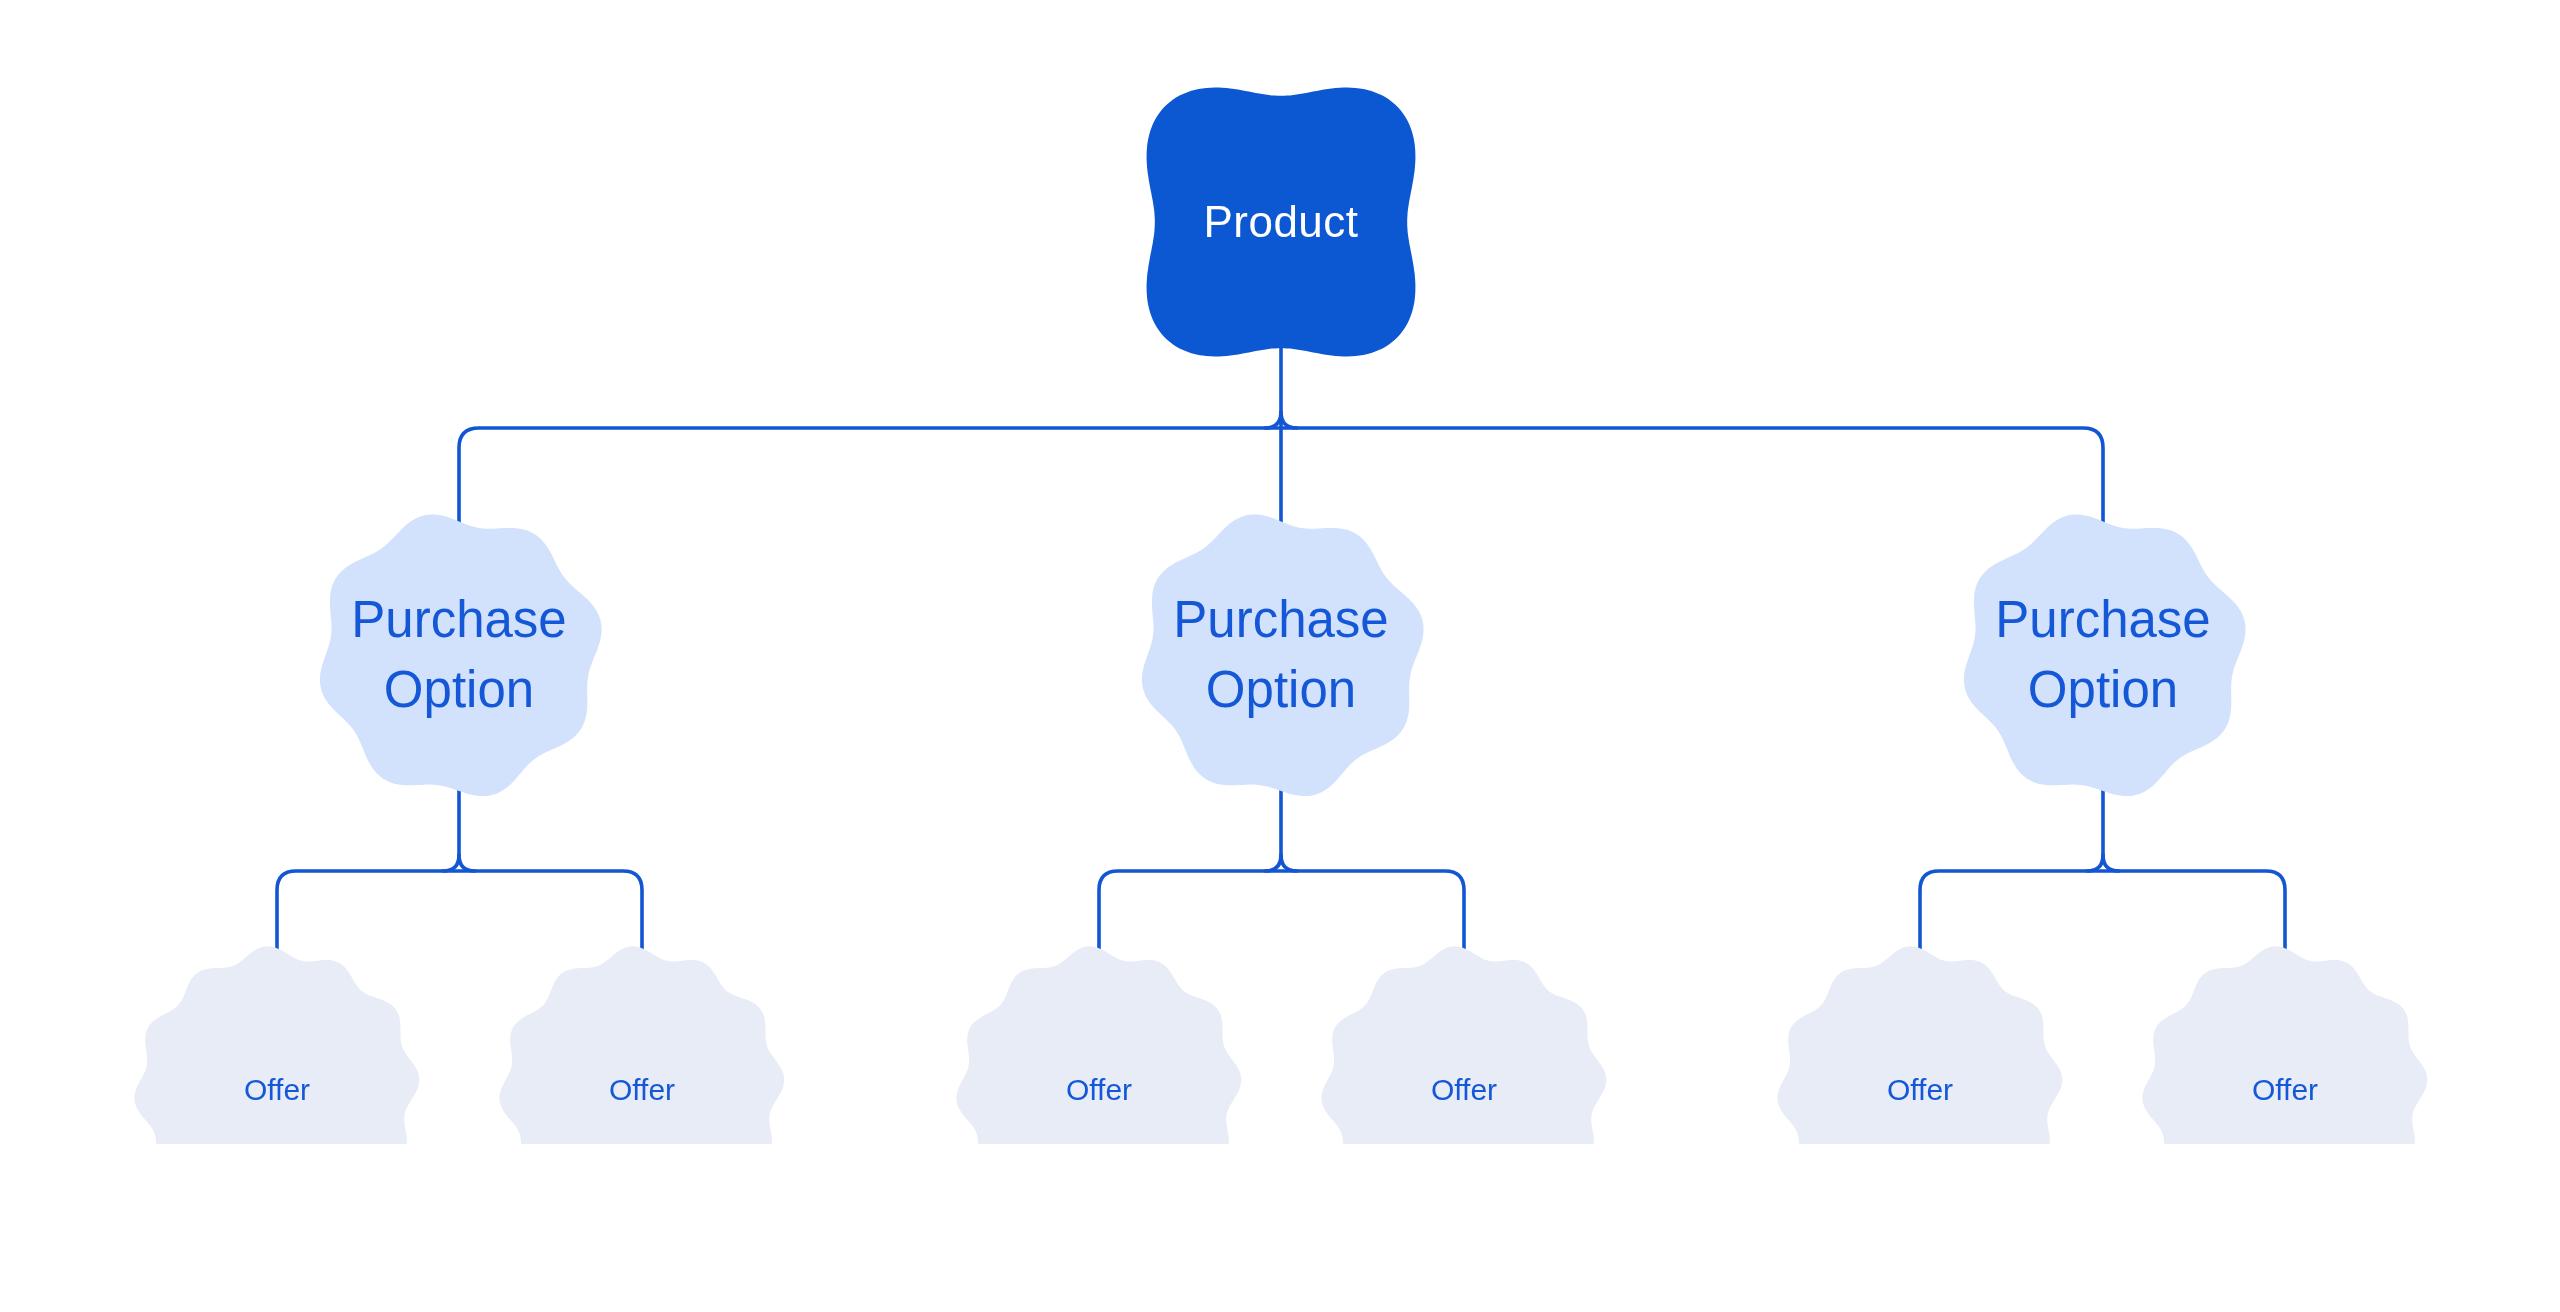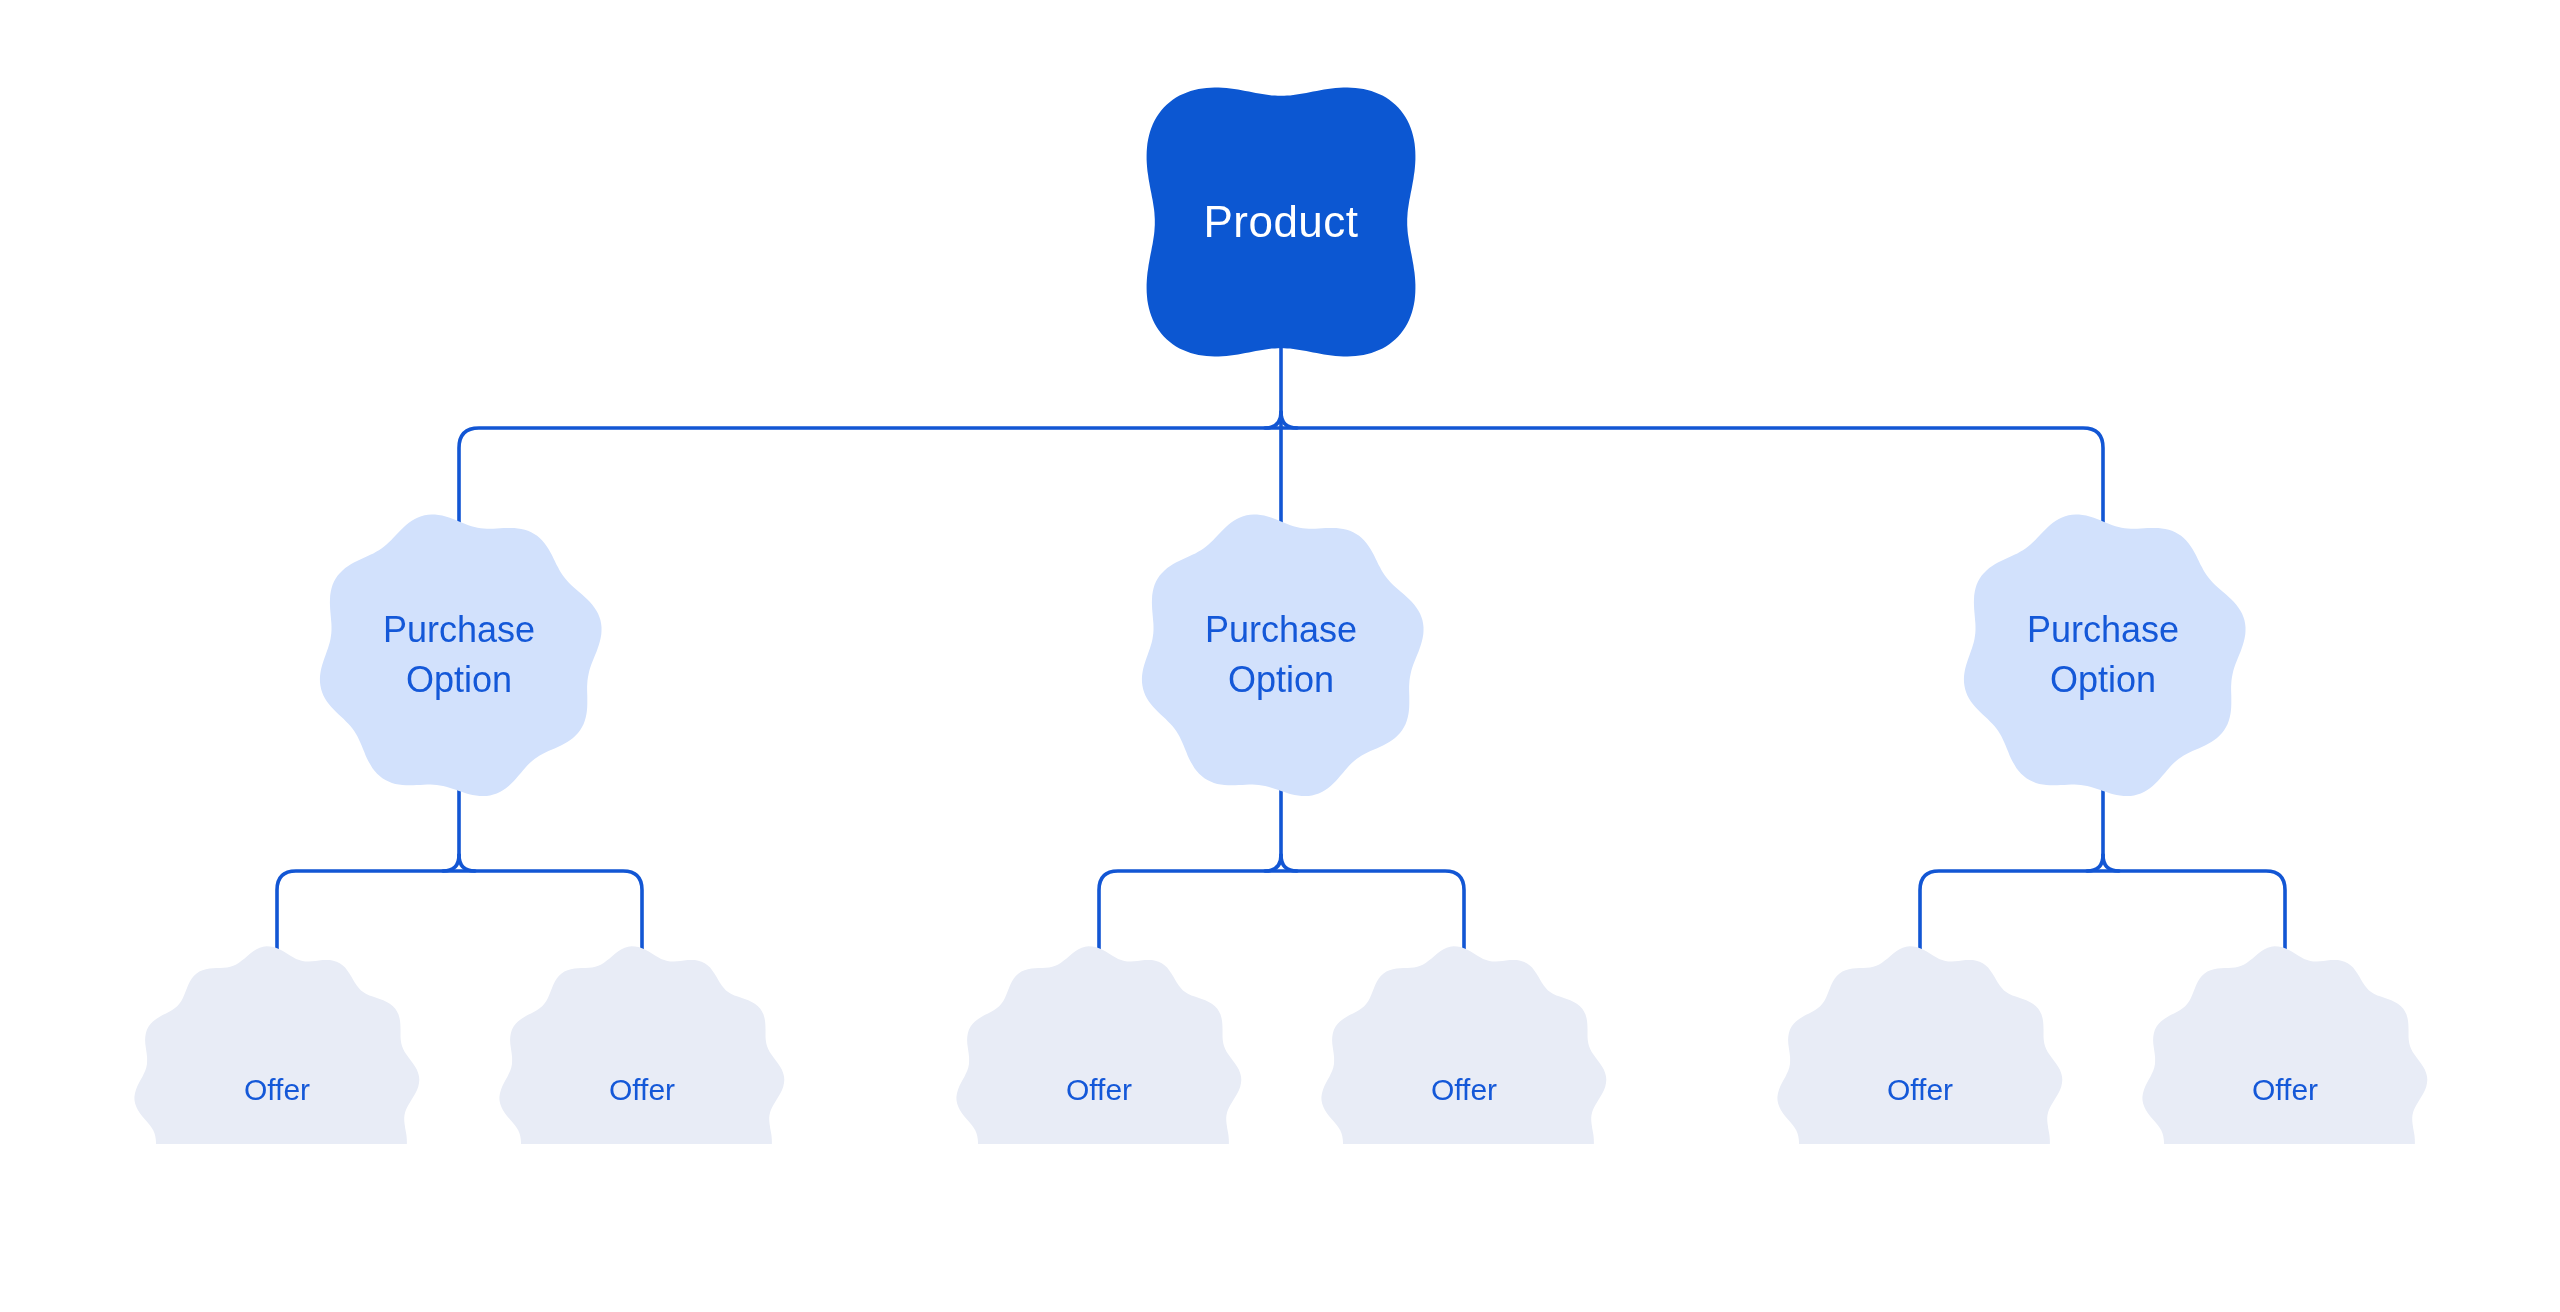--- a/index.html
+++ b/index.html
@@ -21,21 +21,21 @@
     white-space:normal;
     pointer-events:none;
   }
   .product-label{
     color:var(--product-label-text,#fff);
     font-size:44px;
     letter-spacing:.5px;
     white-space:nowrap;
   }
   .purchase-label{
-    font-size:36px;
+    font-size:51px;
     line-height:1.38;
     width:232px;
   }
   .offer-label{
     font-size:30px;
     white-space:nowrap;
   }
 </style>
 </head>
 <body>

